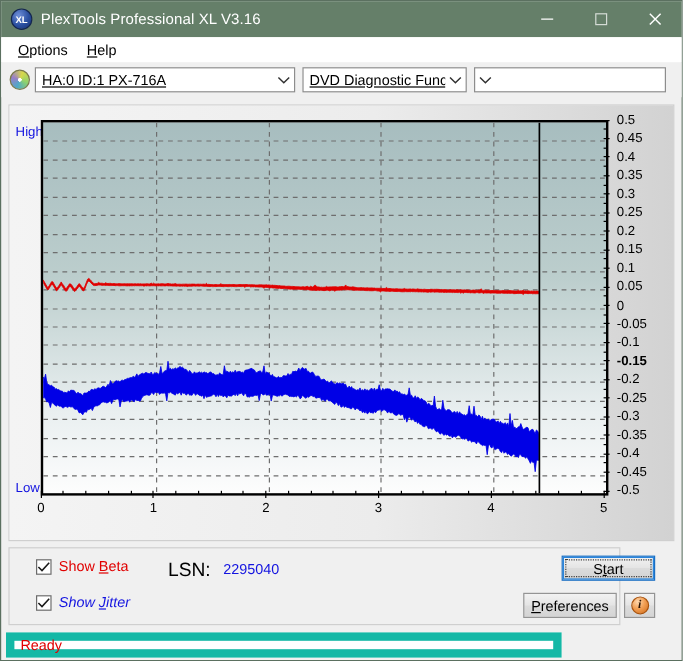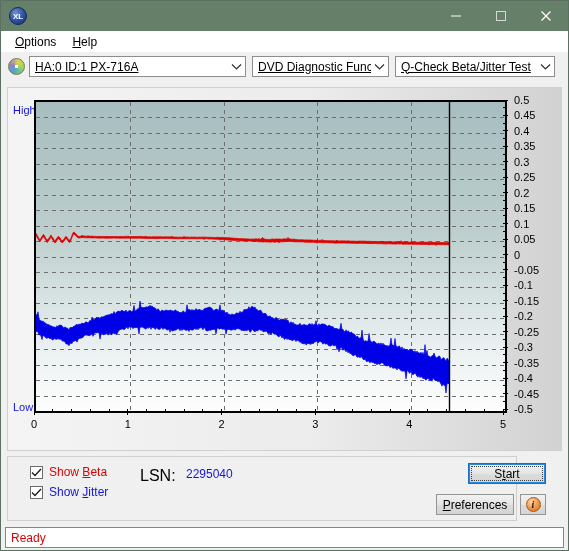--- a/index.html
+++ b/index.html
@@ -164,21 +164,21 @@
     background: #f0f0f0;
     border: 1px solid #cfcfcf;
     box-sizing: border-box;
   }
   .cbrow {
     position: absolute;
     display: flex; align-items: center;
     left: 22px;
   }
   #row-beta  { top: 8px; }
-  #row-jitter{ top: 28px; }
+  #row-jitter{ top: 38px; font-style: italic; }
   .checkbox {
     width: 13px; height: 13px;
     background: #ffffff;
     border: 1px solid #6b6b6b;
     box-sizing: border-box;
     display: flex; align-items: center; justify-content: center;
     margin-right: 6px;
     flex: 0 0 auto;
   }
   .cb-label { font-size: 12px; white-space: nowrap; }
@@ -228,37 +228,38 @@
     box-sizing: border-box;
     color: #2a1405;
     font-size: 10px; font-weight: bold; font-style: italic;
     display: flex; align-items: center; justify-content: center;
     font-family: "Liberation Serif", serif;
   }
 
   
   .statusbar {
     position: absolute; left: 4px; top: 526px;
-    width: 559px; height: 21px;
+    width: 463px; height: 21px;
     background: #ffffff;
-    border: 1px solid #14b8a6;
+    border: 7px solid #14b8a6;
     box-sizing: border-box;
     display: flex; align-items: center;
   }
   #status-text {
     font-size: 12px; color: #e00000; padding-left: 5px;
   }
 </style>
 </head>
 <body>
 
 <div class="window">
 
   <div class="titlebar">
     <div class="app-icon">XL</div>
+    <div class="title-text">PlexTools Professional XL V3.16</div>
     <div class="win-btns">
       <div class="win-btn">
         <svg width="12" height="12" viewBox="0 0 12 12">
             <line x1="1" y1="6" x2="11" y2="6" stroke="#ffffff" stroke-width="1"></line>
           </svg>
       </div>
       <div class="win-btn">
         <svg width="12" height="12" viewBox="0 0 12 12">
             <rect x="1.5" y="1.5" width="9" height="9" fill="none" stroke="#d5dcd6" stroke-width="1"></rect>
           </svg>
@@ -289,21 +290,20 @@
     </div>
     <div class="combo" id="combo-function">
       <span class="cval">DVD Diagnostic Functions</span>
       <span class="carrow">
         <svg width="11" height="7" viewBox="0 0 11 7">
             <polyline points="1,1.5 5.5,6 10,1.5" fill="none" stroke="#303030" stroke-width="1.2"></polyline>
           </svg>
       </span>
     </div>
     <div class="combo" id="combo-test">
-      <span class="cval">Q-Check Beta/Jitter Test</span>
       <span class="carrow">
         <svg width="11" height="7" viewBox="0 0 11 7">
             <polyline points="1,1.5 5.5,6 10,1.5" fill="none" stroke="#303030" stroke-width="1.2"></polyline>
           </svg>
       </span>
     </div>
   </div>
 
   <div class="chart-panel">
     <div class="chart-inner" id="chart-inner">
@@ -358,21 +358,21 @@
         <div class="ytick-label" style="top: 135.6px;">0.1</div>
         <div style="position: absolute; left: 495px; top: 135.1px; width: 5px; height: 1px; background: rgb(0, 0, 0);"></div>
         <div class="ytick-label" style="top: 151.05px;">0.05</div>
         <div style="position: absolute; left: 495px; top: 150.55px; width: 5px; height: 1px; background: rgb(0, 0, 0);"></div>
         <div class="ytick-label" style="top: 166.5px;">0</div>
         <div style="position: absolute; left: 495px; top: 166px; width: 5px; height: 1px; background: rgb(0, 0, 0);"></div>
         <div class="ytick-label" style="top: 181.95px;">-0.05</div>
         <div style="position: absolute; left: 495px; top: 181.45px; width: 5px; height: 1px; background: rgb(0, 0, 0);"></div>
         <div class="ytick-label" style="top: 197.4px;">-0.1</div>
         <div style="position: absolute; left: 495px; top: 196.9px; width: 5px; height: 1px; background: rgb(0, 0, 0);"></div>
-        <div class="ytick-label" style="top: 212.85px;">-0.15</div>
+        <div class="ytick-label" style="top: 212.85px; font-weight: bold;">-0.15</div>
         <div style="position: absolute; left: 495px; top: 212.35px; width: 5px; height: 1px; background: rgb(0, 0, 0);"></div>
         <div class="ytick-label" style="top: 228.3px;">-0.2</div>
         <div style="position: absolute; left: 495px; top: 227.8px; width: 5px; height: 1px; background: rgb(0, 0, 0);"></div>
         <div class="ytick-label" style="top: 243.75px;">-0.25</div>
         <div style="position: absolute; left: 495px; top: 243.25px; width: 5px; height: 1px; background: rgb(0, 0, 0);"></div>
         <div class="ytick-label" style="top: 259.2px;">-0.3</div>
         <div style="position: absolute; left: 495px; top: 258.7px; width: 5px; height: 1px; background: rgb(0, 0, 0);"></div>
         <div class="ytick-label" style="top: 274.65px;">-0.35</div>
         <div style="position: absolute; left: 495px; top: 274.15px; width: 5px; height: 1px; background: rgb(0, 0, 0);"></div>
         <div class="ytick-label" style="top: 290.1px;">-0.4</div>

